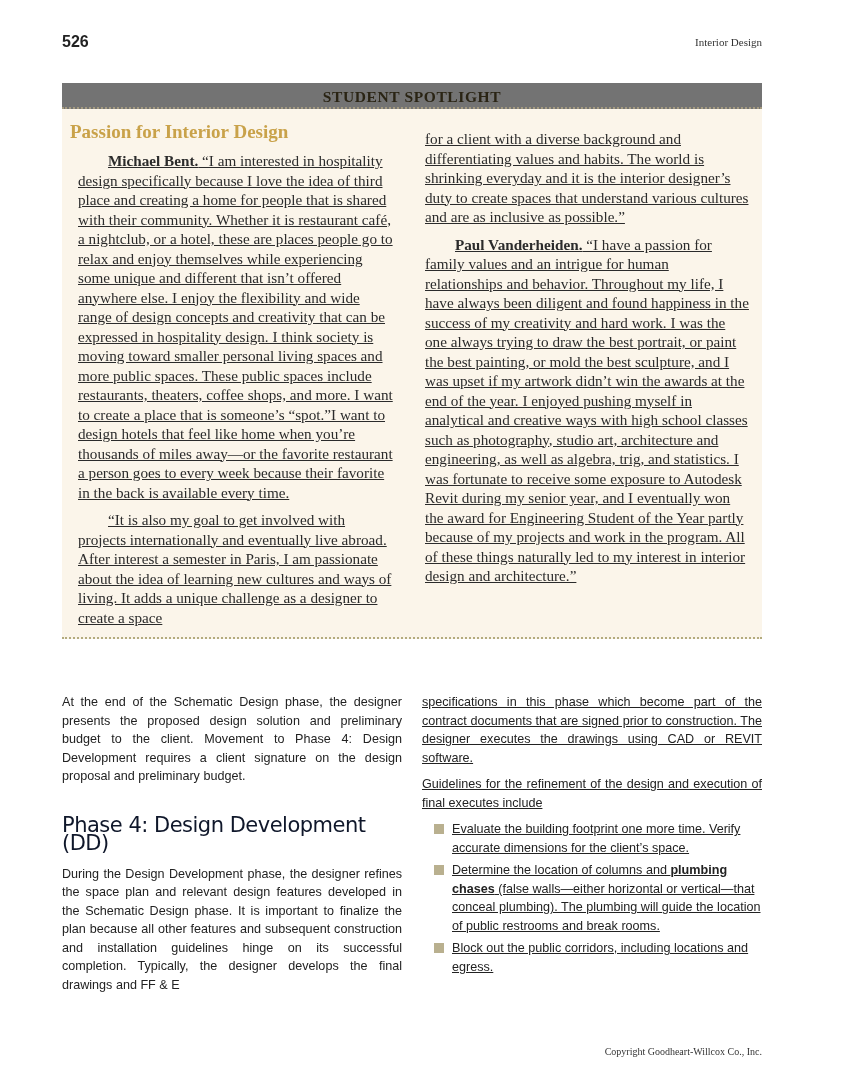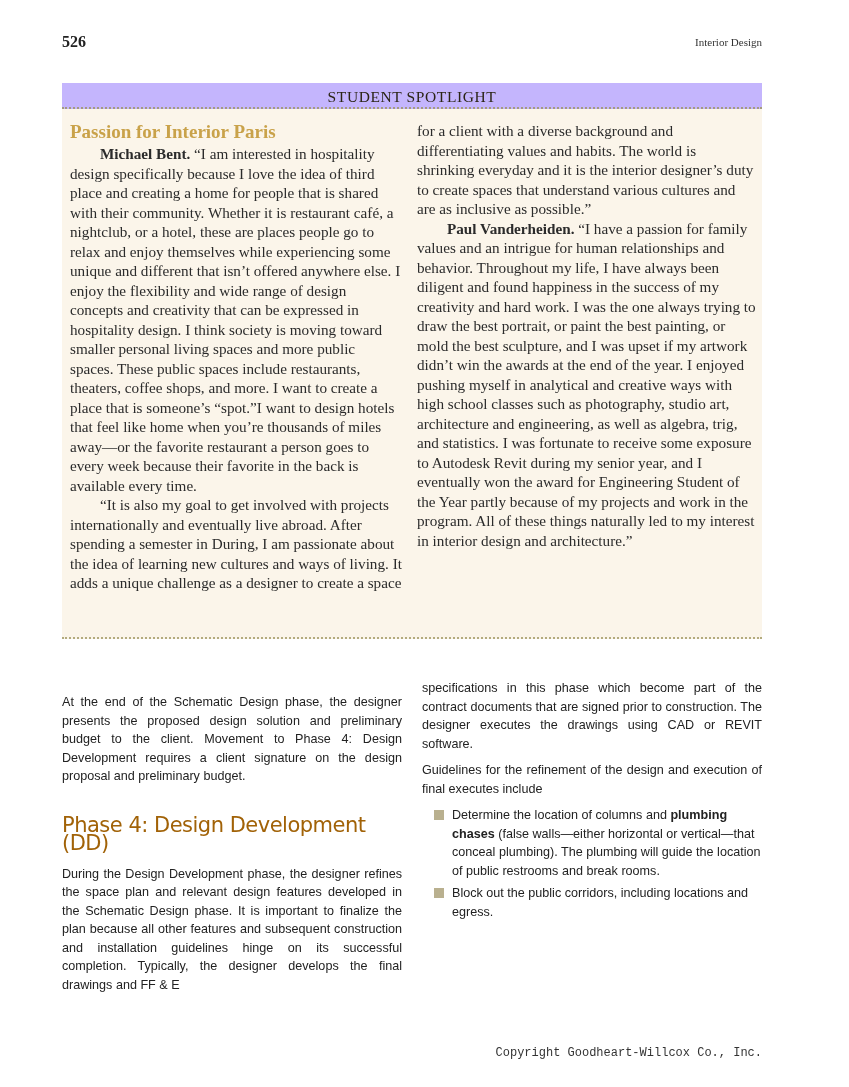--- a/index.html
+++ b/index.html
@@ -1,86 +1,86 @@
 <!DOCTYPE html>
 <html><head>
 <meta charset="utf-8">
 <style>
   html, body { margin: 0; padding: 0; background: #ffffff; }
   body { width: 849px; height: 1087px; position: relative; overflow: hidden; }
   .page-number {
     position: absolute; left: 62px; top: 33px;
-    font-family: Liberation Serif, serif; font-weight: bold; font-size: 16px; color: #222;
+    font-family: Liberation Sans, sans-serif; font-weight: bold; font-size: 16px; color: #222;
   }
   .running-head {
     position: absolute; right: 87px; top: 36px;
     font-family: "Liberation Serif", serif; font-size: 11px; color: #333;
   }
   .spotlight {
     position: absolute; left: 62px; top: 83px; width: 700px; height: 556px;
     background: #fbf5ea;
   }
   .spotlight-header {
-    height: 24px; background: #c4b5fd;
+    height: 24px; background: #737373;
     border-bottom: 2px dotted #a49a80;
     text-align: center;
-    font-family: "Liberation Serif", serif; font-weight: normal; font-size: 15.5px;
+    font-family: "Liberation Serif", serif; font-weight: bold; font-size: 15.5px;
     letter-spacing: 0.6px; color: #2a2414; line-height: 27px;
   }
   .spotlight-bottom {
     position: absolute; left: 0; right: 0; bottom: 0;
     border-bottom: 2px dotted #b3ab7e;
   }
   .spot-col {
     position: absolute; top: 38px; font-family: "Liberation Serif", serif;
     font-size: 15.2px; line-height: 19.5px; color: #2b2b2b;
   }
   .spot-col.left { left: 8px; width: 332px; }
   .spot-col.right { left: 355px; width: 340px; top: 38px; }
   .spot-title {
     font-family: "Liberation Serif", serif; font-weight: bold; font-size: 19px;
     color: #c9a24a; line-height: 22px; margin: 0 0 1px 0;
   }
-  .spot-col p { margin: 0; }
+  .spot-col p { margin: 8px; text-decoration: underline; }
   .indent { text-indent: 30px; }
   .name { font-weight: bold; }
   .body-col {
     position: absolute; font-family: "Liberation Sans", sans-serif; font-size: 12.6px;
     line-height: 18.5px; color: #222; text-align: justify;
   }
   .body-col.left { left: 62px; top: 693px; width: 340px; }
-  .body-col.right { left: 422px; top: 679px; width: 340px; }
+  .body-col.right { left: 422px; top: 693px; width: 340px; text-decoration: underline; }
   .body-col p { margin: 0 0 8px 0; }
   .phase-heading {
     font-family: "DejaVu Sans", sans-serif; font-weight: normal; font-size: 21px;
-    color: #a16207; margin: 30px 0 12px 0; letter-spacing: -0.5px; text-align: left;
+    color: #0f172a; margin: 30px 0 12px 0; letter-spacing: -0.5px; text-align: left;
   }
   ul.guidelines { list-style: none; margin: 4px 0 0 0; padding: 0 0 0 12px; text-align: left; }
   ul.guidelines li { position: relative; padding-left: 18px; margin-bottom: 4px; }
   ul.guidelines li .bullet {
     position: absolute; left: 0; top: 4px; width: 10px; height: 10px; background: #b9b08f;
   }
   .copyright {
     position: absolute; right: 87px; top: 1046px;
-    font-family: Liberation Mono, monospace; font-size: 12px; color: #333;
+    font-family: Liberation Serif, serif; font-size: 10px; color: #333;
   }
 </style>
 </head>
 <body>
 
 <div class="page-number">526</div>
 <div class="running-head">Interior Design</div>
 
 <section class="spotlight">
   <div class="spotlight-header">STUDENT SPOTLIGHT</div>
 
   <div class="spot-col left">
-    <h3 class="spot-title">Passion for Interior Paris</h3>
+    <h3 class="spot-title">Passion for Interior Design</h3>
     <p class="indent"><span class="name">Michael Bent.</span><span> “I am interested in hospitality design specifically because I love the idea of third place and creating a home for people that is shared with their community. Whether it is restaurant café, a nightclub, or a hotel, these are places people go to relax and enjoy themselves while experiencing some unique and different that isn’t offered anywhere else. I enjoy the flexibility and wide range of design concepts and creativity that can be expressed in hospitality design. I think society is moving toward smaller personal living spaces and more public spaces. These public spaces include restaurants, theaters, coffee shops, and more. I want to create a place that is someone’s “spot.”I want to design hotels that feel like home when you’re thousands of miles away—or the favorite restaurant a person goes to every week because their favorite in the back is available every time.</span></p>
-    <p class="indent">“It is also my goal to get involved with projects internationally and eventually live abroad. After spending a semester in During, I am passionate about the idea of learning new cultures and ways of living. It adds a unique challenge as a designer to create a space</p>
+    <p class="indent">“It is also my goal to get involved with projects internationally and eventually live abroad. After interest a semester in Paris, I am passionate about the idea of learning new cultures and ways of living. It adds a unique challenge as a designer to create a space</p>
   </div>
 
   <div class="spot-col right">
     <p>for a client with a diverse background and differentiating values and habits. The world is shrinking everyday and it is the interior designer’s duty to create spaces that understand various cultures and are as inclusive as possible.”</p>
     <p class="indent"><span class="name">Paul Vanderheiden.</span><span> “I have a passion for family values and an intrigue for human relationships and behavior. Throughout my life, I have always been diligent and found happiness in the success of my creativity and hard work. I was the one always trying to draw the best portrait, or paint the best painting, or mold the best sculpture, and I was upset if my artwork didn’t win the awards at the end of the year. I enjoyed pushing myself in analytical and creative ways with high school classes such as photography, studio art, architecture and engineering, as well as algebra, trig, and statistics. I was fortunate to receive some exposure to Autodesk Revit during my senior year, and I eventually won the award for Engineering Student of the Year partly because of my projects and work in the program. All of these things naturally led to my interest in interior design and architecture.”</span></p>
   </div>
 
   <div class="spotlight-bottom"></div>
 </section>
 
@@ -89,20 +89,21 @@
   <h2 class="phase-heading">Phase 4: Design Development (DD)</h2>
   <p>During the Design Development phase, the designer refines the space plan and relevant design features developed in the Schematic Design phase. It is impor­tant to finalize the plan because all other features and subsequent construction and installation guide­lines hinge on its successful completion. Typically, the designer develops the final drawings and FF &amp; E</p>
 </div>
 
 <div class="body-col right">
   <p>specifications in this phase which become part of the contract documents that are signed prior to construc­tion. The designer executes the drawings using CAD or REVIT software.</p>
   <p>Guidelines for the refinement of the design and execu­tion of final executes include</p>
   <ul class="guidelines">
     <li>
       <span class="bullet"></span>
+      <span>Evaluate the building footprint one more time. Verify accurate dimensions for the client’s space.</span>
     </li>
     <li>
       <span class="bullet"></span>
       <span>Determine the location of columns and </span><b>plumbing chases</b><span> (false walls—either horizontal or vertical—that conceal plumbing). The plumbing will guide the location of public restrooms and break rooms.</span>
     </li>
     <li>
       <span class="bullet"></span>
       <span>Block out the public corridors, including locations and egress.</span>
     </li>
   </ul>

